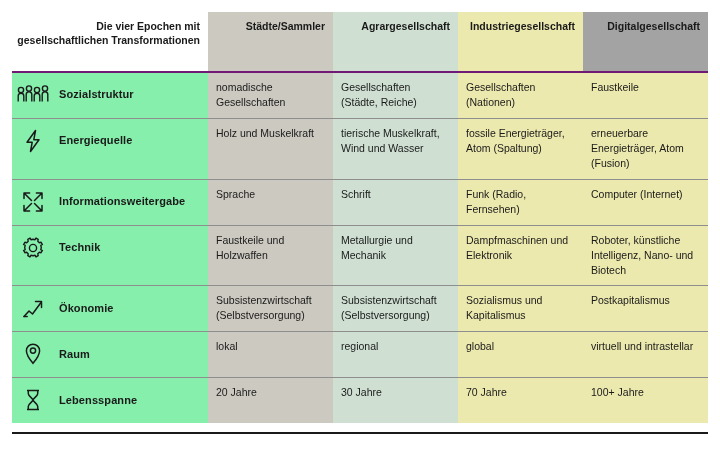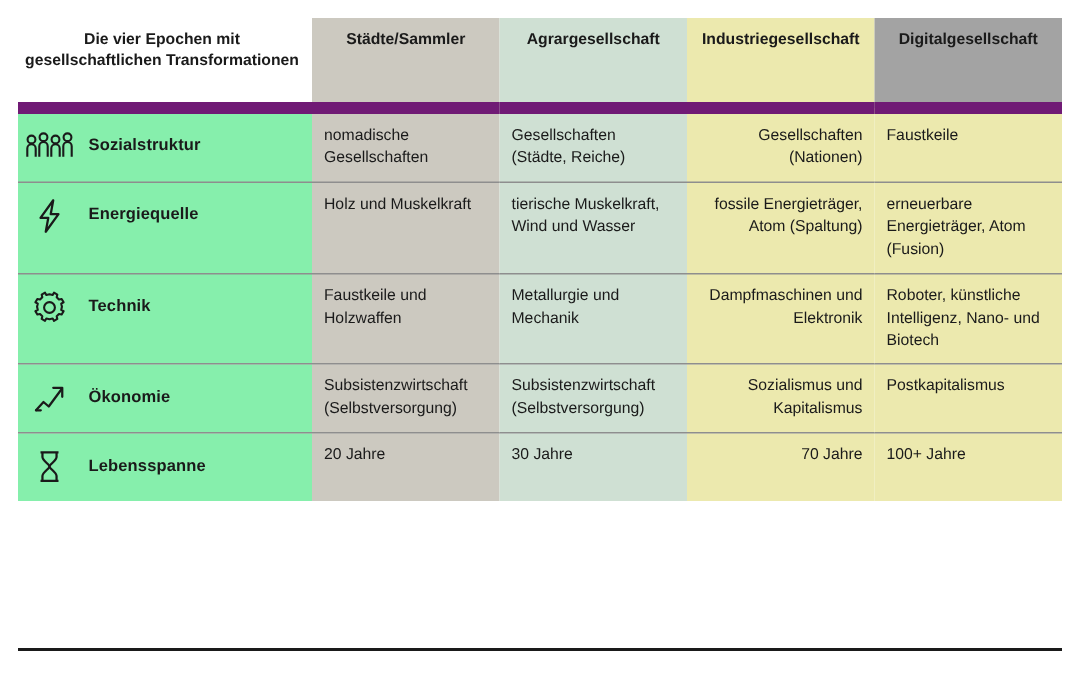--- a/index.html
+++ b/index.html
@@ -24,28 +24,28 @@
   table.matrix {
     width: 696px;
     border-collapse: collapse;
     table-layout: fixed;
   }
   table.matrix col.c-label { width: 196px; }
   table.matrix col.c-data { width: 125px; }
 
   thead th {
     vertical-align: top;
-    text-align: center;
+    text-align: right;
     font-size: 10.5px;
     font-weight: bold;
     line-height: 1.35;
     padding: 7px 8px 6px 8px;
     box-sizing: border-box;
     height: 60px;
-    border-bottom: 8px solid #701a75;
+    border-bottom: 2px solid #701a75;
   }
   thead th.h-label {
     background: #ffffff;
     padding-left: 4px;
   }
   thead th.h-c1 { background: #ccc9c0; }
   thead th.h-c2 { background: #cfe0d3; }
   thead th.h-c3 { background: #ece9ae; }
   thead th.h-c4 { background: #a3a3a3; }
 
@@ -53,21 +53,21 @@
     vertical-align: top;
     font-size: 10.5px;
     line-height: 1.42;
     padding: 7px 8px 8px 8px;
     box-sizing: border-box;
     height: 43px;
     border-bottom: 1px solid #8e8e8e;
   }
   tbody td.cell-c1 { background: #ccc9c0; }
   tbody td.cell-c2 { background: #cfe0d3; }
-  tbody td.cell-c3 { background: #ece9ae; text-align: right; }
+  tbody td.cell-c3 { background: #ece9ae; }
   tbody td.cell-c4 { background: #ece9ae; }
   tbody tr:last-child td { border-bottom: none; }
 
   td.rowlabel {
     background: #86efac;
     padding-left: 4px;
     border-bottom: 1px solid #8e8e8e;
   }
   .rowlabel-inner {
     display: flex;
@@ -156,20 +156,39 @@
             </span>
             <span class="rowlabel-text">Energiequelle</span>
           </div>
         </td>
         <td class="cell-c1">Holz und Muskelkraft</td>
         <td class="cell-c2">tierische Muskelkraft, Wind und Wasser</td>
         <td class="cell-c3">fossile Energieträger, Atom (Spaltung)</td>
         <td class="cell-c4">erneuerbare Energieträger, Atom (Fusion)</td>
       </tr>
 
+      <tr>
+        <td class="rowlabel">
+          <div class="rowlabel-inner">
+            <span class="rowicon">
+              <svg width="26" height="26" viewBox="0 0 26 26" fill="none" stroke="#1a1a1a" stroke-width="1.5" stroke-linecap="round" stroke-linejoin="round">
+                <path d="M14.5 11.5 22 4M22 4h-5.6M22 4v5.6"></path>
+                <path d="M11.5 14.5 4 22M4 22h5.6M4 22v-5.6"></path>
+                <path d="M14.5 14.5 22 22M22 22h-5.6M22 22v-5.6"></path>
+                <path d="M11.5 11.5 4 4M4 4h5.6M4 4v5.6"></path>
+              </svg>
+            </span>
+            <span class="rowlabel-text">Informationsweitergabe</span>
+          </div>
+        </td>
+        <td class="cell-c1">Sprache</td>
+        <td class="cell-c2">Schrift</td>
+        <td class="cell-c3">Funk (Radio, Fernsehen)</td>
+        <td class="cell-c4">Computer (Internet)</td>
+      </tr>
 
       <tr>
         <td class="rowlabel">
           <div class="rowlabel-inner">
             <span class="rowicon">
               <svg width="26" height="26" viewBox="0 0 26 26" fill="none" stroke="#1a1a1a" stroke-width="1.4" stroke-linejoin="round">
                 <path d="M13 4.2l2.1.5.9-1.6 2.2 1.3-.4 1.8 1.5 1.5 1.8-.4 1.3 2.2-1.6.9.5 2.1-.5 2.1 1.6.9-1.3 2.2-1.8-.4-1.5 1.5.4 1.8-2.2 1.3-.9-1.6-2.1.5-2.1-.5-.9 1.6-2.2-1.3.4-1.8-1.5-1.5-1.8.4-1.3-2.2 1.6-.9-.5-2.1.5-2.1-1.6-.9 1.3-2.2 1.8.4 1.5-1.5-.4-1.8 2.2-1.3.9 1.6z"></path>
                 <circle cx="13" cy="13" r="3.6"></circle>
               </svg>
             </span>
@@ -194,20 +213,37 @@
             </span>
             <span class="rowlabel-text">Ökonomie</span>
           </div>
         </td>
         <td class="cell-c1">Subsistenzwirtschaft (Selbstversorgung)</td>
         <td class="cell-c2">Subsistenzwirtschaft (Selbstversorgung)</td>
         <td class="cell-c3">Sozialismus und Kapitalismus</td>
         <td class="cell-c4">Postkapitalismus</td>
       </tr>
 
+      <tr>
+        <td class="rowlabel">
+          <div class="rowlabel-inner">
+            <span class="rowicon">
+              <svg width="22" height="26" viewBox="0 0 22 26" fill="none" stroke="#1a1a1a" stroke-width="1.5">
+                <path d="M11 3.2c-3.7 0-6.6 2.9-6.6 6.5 0 4.8 6.6 12.6 6.6 12.6s6.6-7.8 6.6-12.6c0-3.6-2.9-6.5-6.6-6.5z"></path>
+                <circle cx="11" cy="9.6" r="2.6"></circle>
+              </svg>
+            </span>
+            <span class="rowlabel-text">Raum</span>
+          </div>
+        </td>
+        <td class="cell-c1">lokal</td>
+        <td class="cell-c2">regional</td>
+        <td class="cell-c3">global</td>
+        <td class="cell-c4">virtuell und intrastellar</td>
+      </tr>
 
       <tr>
         <td class="rowlabel">
           <div class="rowlabel-inner">
             <span class="rowicon">
               <svg width="22" height="26" viewBox="0 0 22 26" fill="none" stroke="#1a1a1a" stroke-width="1.5" stroke-linejoin="round">
                 <path d="M5 3.5h12M5 22.5h12"></path>
                 <path d="M6.3 3.5v3.2c0 2.4 4.7 4.9 4.7 6.3 0 1.4-4.7 3.9-4.7 6.3v3.2"></path>
                 <path d="M15.7 3.5v3.2c0 2.4-4.7 4.9-4.7 6.3 0 1.4 4.7 3.9 4.7 6.3v3.2"></path>
               </svg>

